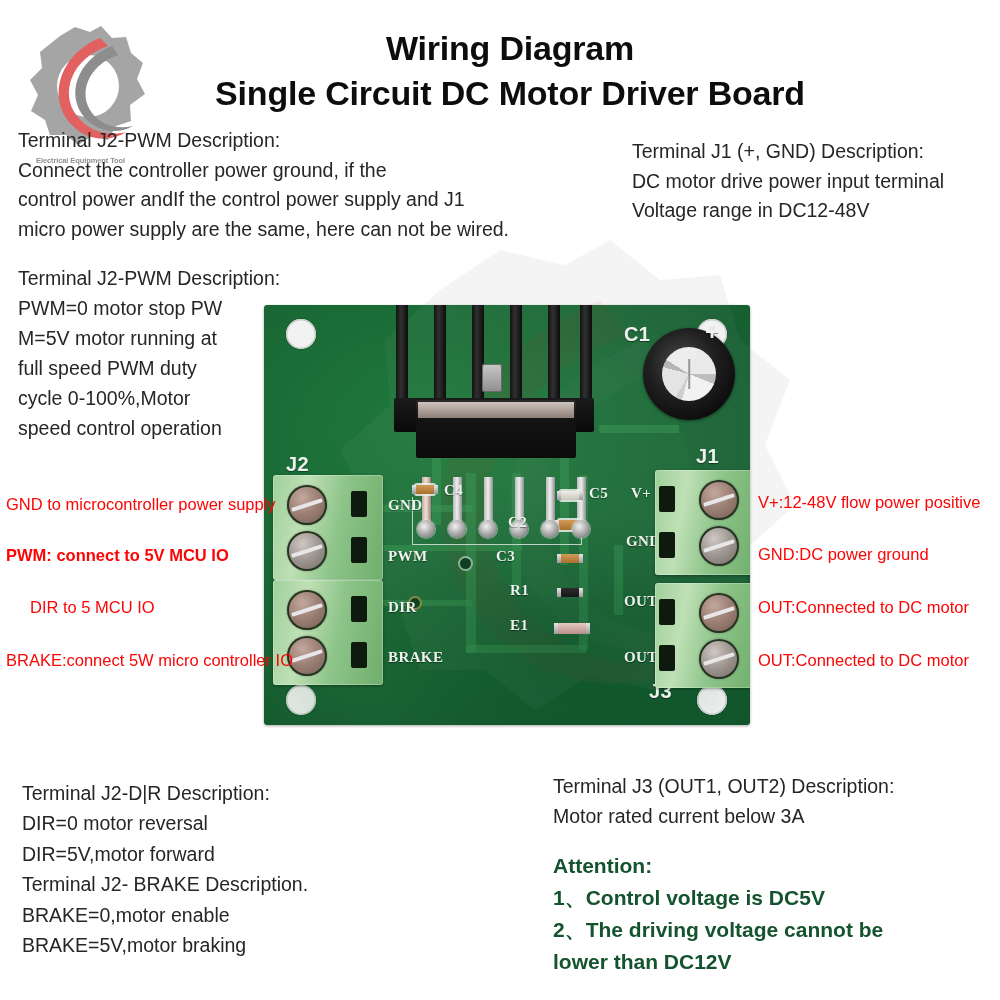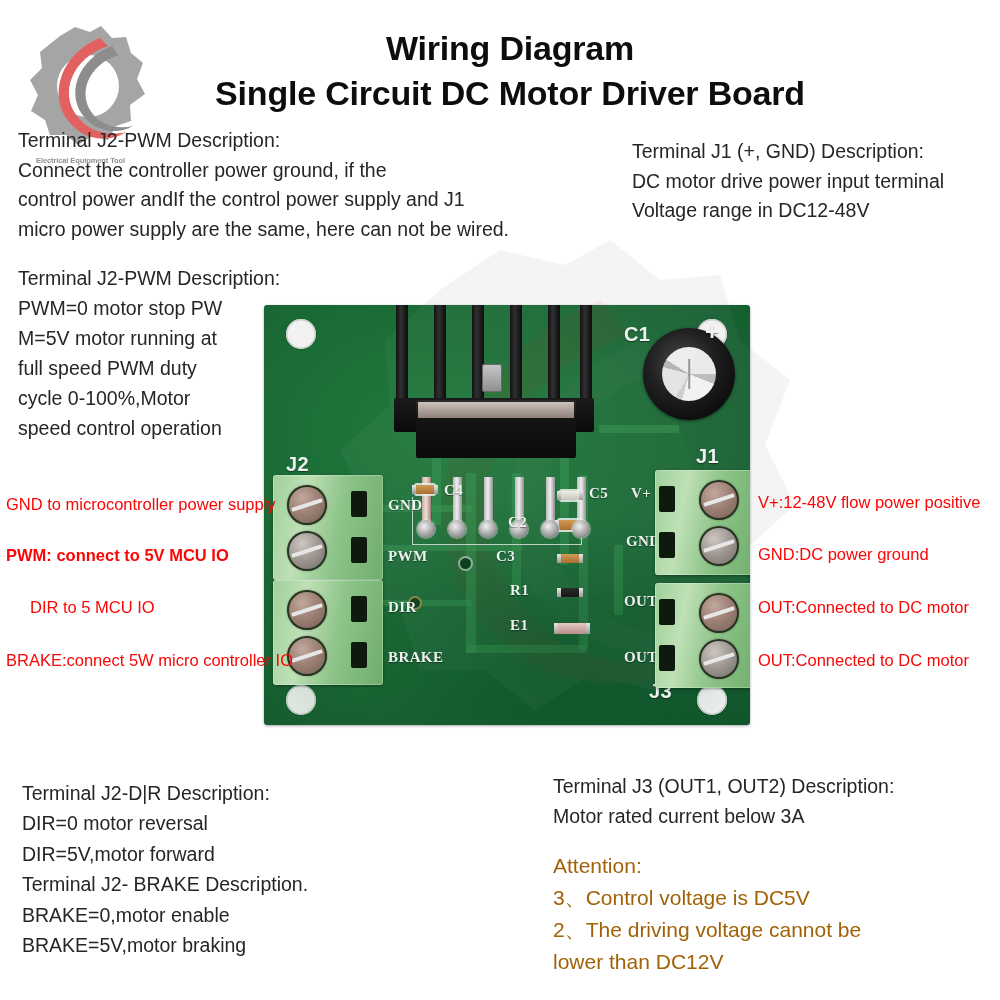--- a/index.html
+++ b/index.html
@@ -95,22 +95,22 @@
   #cal-out2  { left: 758px; top: 651px; }
 
   
   #attention {
     position: absolute;
     left: 553px; top: 850px;
     z-index: 7;
   }
   #attention .aline {
     font-size: 21px;
-    font-weight: normal;
-    color: #a16207;
+    font-weight: bold;
+    color: #14532d;
     line-height: 1.52;
     white-space: nowrap;
   }
 
   
   #pcb {
     position: absolute;
     left: 264px; top: 305px;
     width: 486px; height: 420px;
     z-index: 2;
@@ -380,21 +380,21 @@
 <div class="redlabel" id="cal-dir">DIR to 5 MCU IO</div>
 <div class="redlabel" id="cal-brake">BRAKE:connect 5W micro controller IO</div>
 
 <div class="redlabel rt" id="cal-vplus">V+:12-48V flow power positive</div>
 <div class="redlabel rt" id="cal-gnd2">GND:DC power ground</div>
 <div class="redlabel rt" id="cal-out1">OUT:Connected to DC motor</div>
 <div class="redlabel rt" id="cal-out2">OUT:Connected to DC motor</div>
 
 <div id="attention">
   <div class="aline">Attention:</div>
-  <div class="aline">3、Control voltage is DC5V</div>
+  <div class="aline">1、Control voltage is DC5V</div>
   <div class="aline">2、The driving voltage cannot be</div>
   <div class="aline">lower than DC12V</div>
 </div>
 
 <div id="pcb">
 
   <svg id="pcb-wm" viewBox="0 0 520 560">
     <path d="M140 60 L200 20 L265 35 L310 10 L360 50 L420 45 L440 110 L490 150 L465 215
              L495 275 L445 320 L450 385 L390 405 L355 460 L290 445 L235 480 L185 440
              L120 440 L100 380 L45 345 L70 280 L40 220 L90 175 L85 110 Z" fill="#cfcfcf" opacity="0.45"></path>

